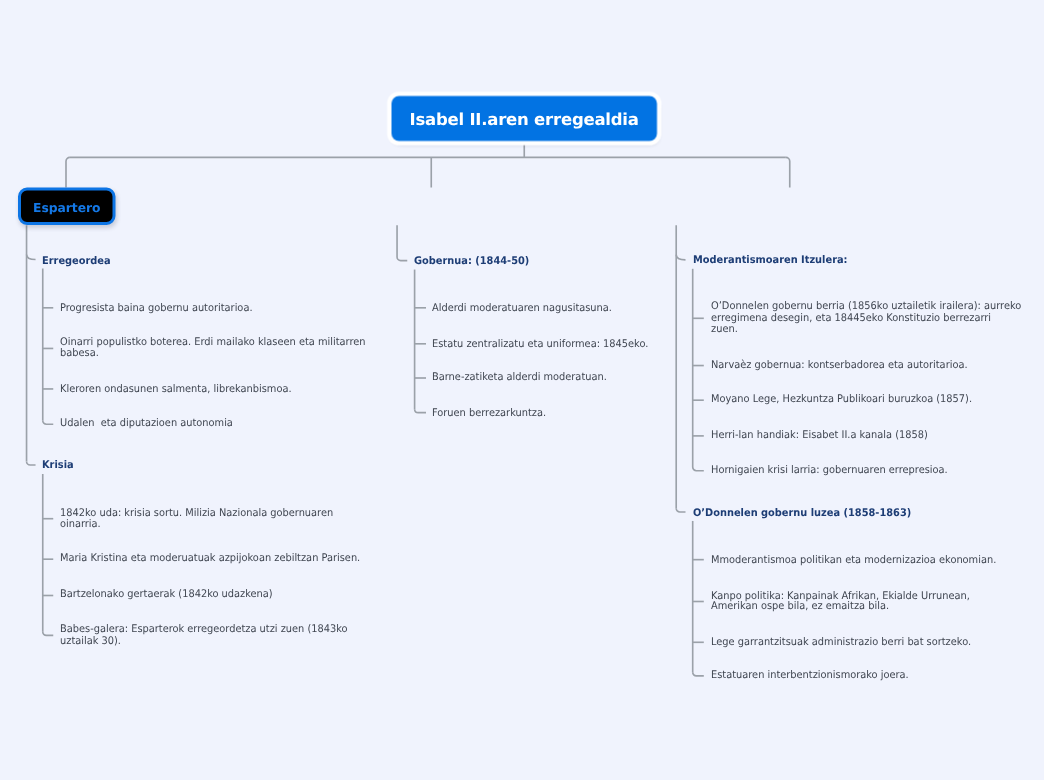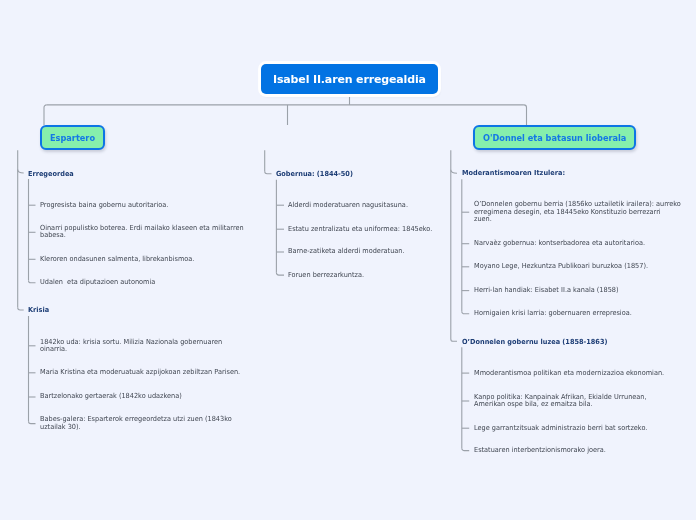--- a/index.html
+++ b/index.html
@@ -16,25 +16,24 @@
   .root{
     left:261px;top:63.5px;width:177px;height:30px;
     background:#0273e3;border-radius:5px;
     display:flex;align-items:center;justify-content:center;
     color:#ffffff;font-weight:bold;font-size:11px;letter-spacing:-0.15px;
     line-height:1;will-change:transform;
     box-shadow:0 0 0 2.9px #ffffff, 1px 2px 3px rgba(60,70,90,.22);
   }
 
   .lvl2{
-    background:#86efac;border:2px solid #0d75e5;border-radius:6px;
+    background:#000000;border:2px solid #0d75e5;border-radius:6px;
     display:flex;align-items:center;justify-content:center;
     color:#1478e6;font-weight:bold;font-size:8.2px;line-height:1;will-change:transform;
     box-shadow:1px 2px 3px rgba(60,70,90,.22);
-    margin-left:28px;
   }
   #n-espartero{left:12px;top:124.8px;width:64.5px;height:25.4px;}
   #n-narvaez{left:259px;top:124.8px;width:57.5px;height:25.4px;}
   #n-odonnel{left:445px;top:124.8px;width:163px;height:25.4px;}
 
   .heading{
     position:absolute;white-space:nowrap;
     color:#1d3d75;font-weight:bold;font-size:7px;line-height:8px;
     transform:scaleX(.935);transform-origin:0 0;
   }
@@ -108,23 +107,20 @@
 oinarria.</div>
 <div class="leaf" style="left:40.0px;top:369.2px">Maria Kristina eta moderuatuak azpijokoan zebiltzan Parisen.</div>
 <div class="leaf" style="left:40.0px;top:393.4px">Bartzelonako gertaerak (1842ko udazkena)</div>
 <div class="leaf" style="left:40.0px;top:416.3px">Babes-galera: Esparterok erregeordetza utzi zuen (1843ko
 uztailak 30).</div>
 <div class="heading" style="left:276.3px;top:169.8px">Gobernua: (1844-50)</div>
 <div class="leaf" style="left:288.0px;top:201.5px">Alderdi moderatuaren nagusitasuna.</div>
 <div class="leaf" style="left:288.0px;top:225.5px">Estatu zentralizatu eta uniformea: 1845eko.</div>
 <div class="leaf" style="left:288.0px;top:248.3px">Barne-zatiketa alderdi moderatuan.</div>
 <div class="leaf" style="left:288.0px;top:271.5px">Foruen berrezarkuntza.</div>
-<div class="node lvl2" id="n-odonnel">
-      <span>O'Donnel eta batasun lioberala</span>
-    </div>
 <div class="heading" style="left:461.8px;top:169.3px">Moderantismoaren Itzulera:</div>
 <div class="leaf" style="left:473.8px;top:201.3px">O’Donnelen gobernu berria (1856ko uztailetik irailera): aurreko
 erregimena desegin, eta 18445eko Konstituzio berrezarri
 zuen.</div>
 <div class="leaf" style="left:473.8px;top:240.0px">Narvaèz gobernua: kontserbadorea eta autoritarioa.</div>
 <div class="leaf" style="left:473.8px;top:263.2px">Moyano Lege, Hezkuntza Publikoari buruzkoa (1857).</div>
 <div class="leaf" style="left:473.8px;top:287.0px">Herri-lan handiak: Eisabet II.a kanala (1858)</div>
 <div class="leaf" style="left:473.8px;top:310.2px">Hornigaien krisi larria: gobernuaren errepresioa.</div>
 <div class="heading" style="left:461.8px;top:338.3px">O’Donnelen gobernu luzea (1858-1863)</div>
 <div class="leaf" style="left:473.8px;top:369.5px">Mmoderantismoa politikan eta modernizazioa ekonomian.</div>

